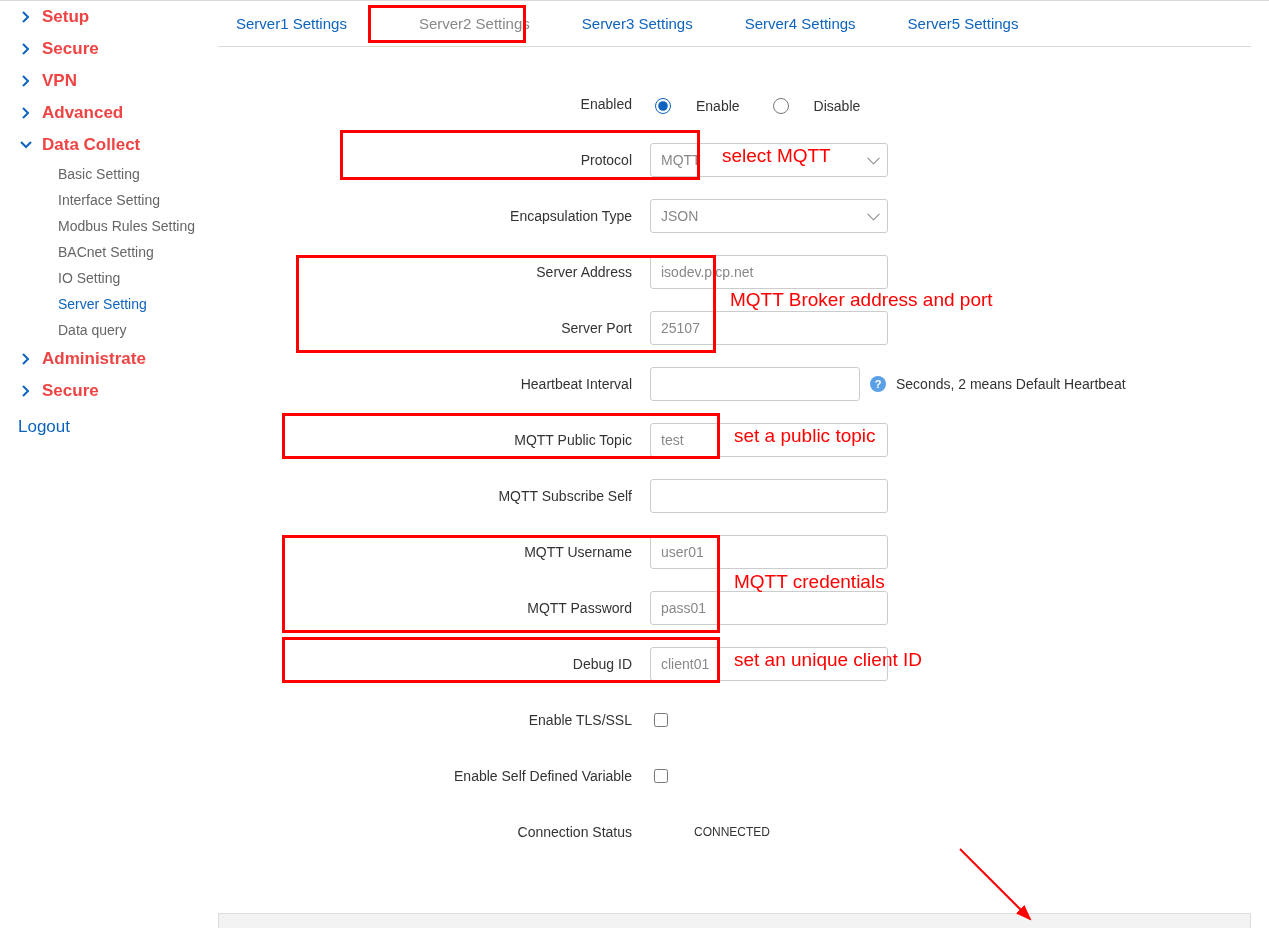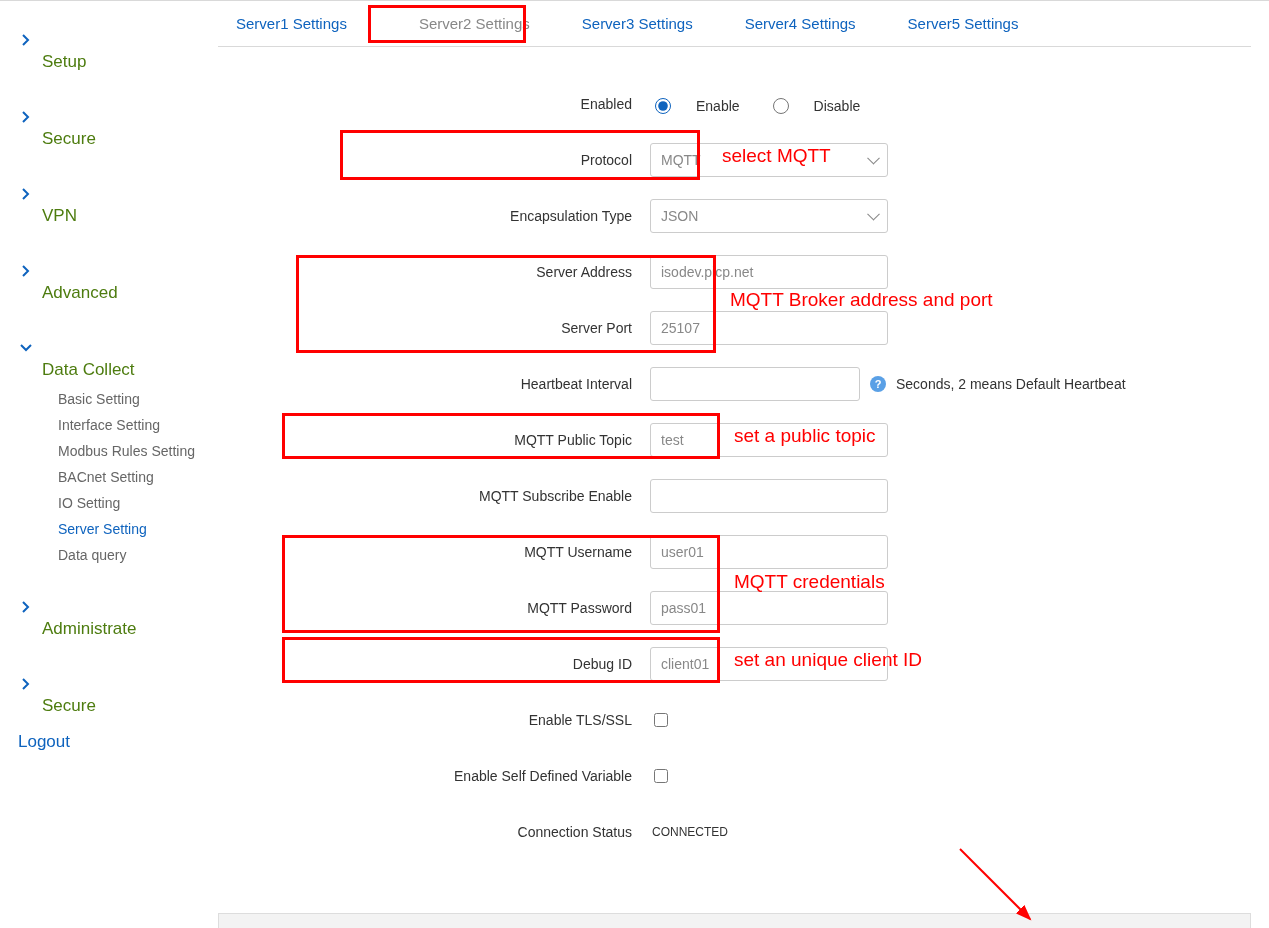--- a/index.html
+++ b/index.html
@@ -25,25 +25,24 @@
   }
   .nav-item .chev {
     width: 16px;
     display: inline-flex;
     align-items: center;
     justify-content: center;
     color: #0e63be;
     flex-shrink: 0;
   }
   .nav-item .lbl {
-    color: #4d7c0f;
-    font-weight: 400;
+    color: #ef4444;
+    font-weight: 700;
     font-size: 17px;
     padding-left: 8px;
-    margin-top: 45px;
   }
   .nav-sub {
     padding-left: 24px;
   }
   .nav-sub .sub {
     padding: 5px 0 5px 16px;
     color: #666;
     font-size: 14px;
     cursor: pointer;
   }
@@ -300,21 +299,21 @@
       <div class="row" style="margin-top:14px;">
         <div class="row-label">MQTT Public Topic</div>
         <div class="row-field">
           <input type="text" value="test" style="">
         </div>
         <div class="hl-box" style="left:64px; top:-6px; width:438px; height:46px;"></div>
         <div class="annot" style="left:516px; top:6px;">set a public topic</div>
       </div>
 
       <div class="row" style="margin-top:14px;">
-        <div class="row-label">MQTT Subscribe Enable</div>
+        <div class="row-label">MQTT Subscribe Self</div>
         <div class="row-field">
           <input type="text" value="" style="">
         </div>
       </div>
 
       <div style="position:relative;">
         <div class="row" style="margin-top:14px;">
           <div class="row-label">MQTT Username</div>
           <div class="row-field">
             <input type="text" value="user01" style="">
@@ -346,21 +345,21 @@
         </div>
       </div>
 
       <div class="row" style="margin-top:14px;">
         <div class="row-label">Enable Self Defined Variable</div>
         <div class="row-field">
           <input type="checkbox" style="">
         </div>
       </div>
 
-      <div class="row" style="margin-top:14px;">
+      <div class="row" style="margin-top:14px;gap:42px;">
         <div class="row-label">Connection Status</div>
         <div class="row-field">
           <span class="conn-status">CONNECTED</span>
         </div>
       </div>
 
     </div>
 
     <div class="footer">
       <svg class="arrow-svg" style="right:200px; top:-70px;" width="100" height="90" viewBox="0 0 100 90">

